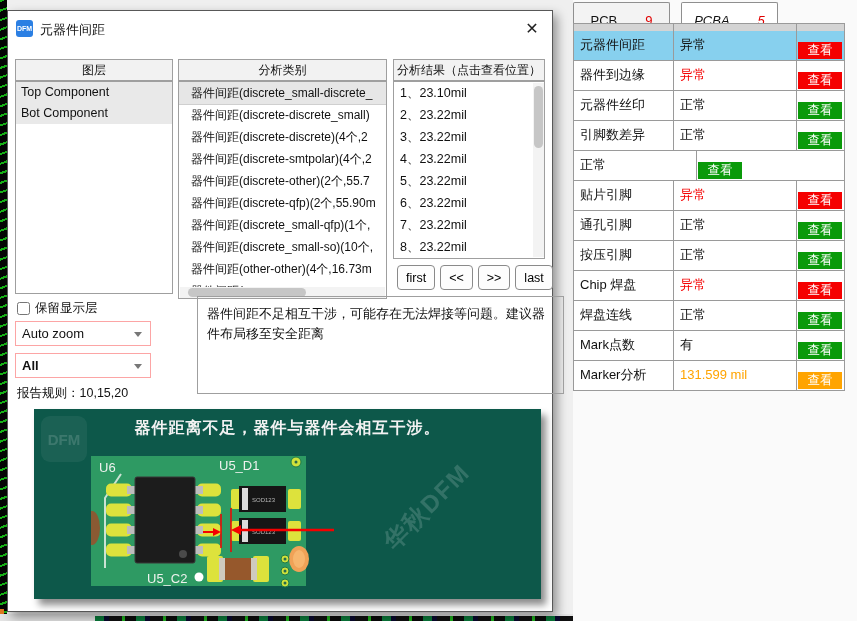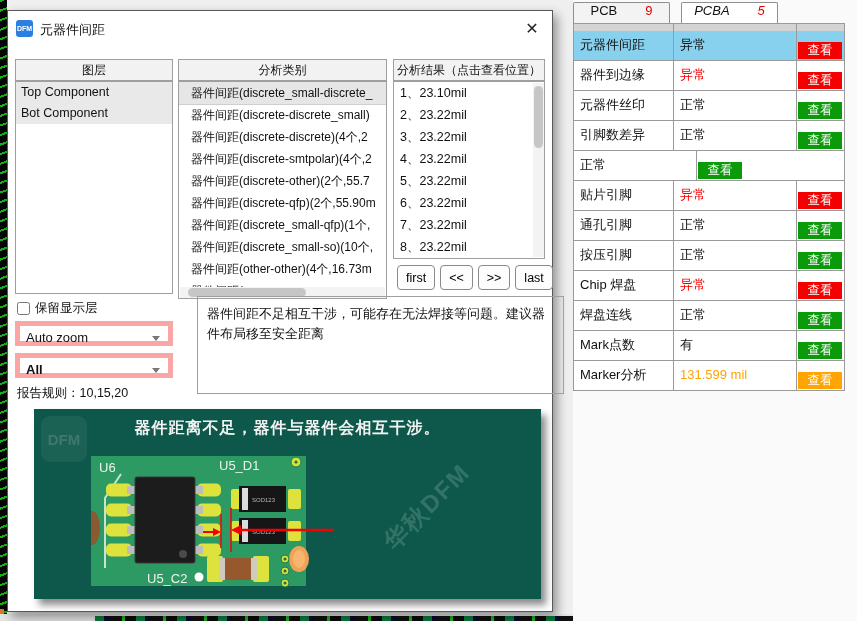--- a/index.html
+++ b/index.html
@@ -45,21 +45,21 @@
 
   .nav-row { position:absolute; left:389px; top:254px; height:25px; display:flex; gap:5px; }
   .nav-btn { height:25px; border:1px solid #8a8a8a; border-radius:4px; background:#fdfdfd; font-size:12.5px;
     padding:0 8px; font-family:inherit; }
 
   .desc-box { position:absolute; left:170px; top:285px; width:367px; height:98px; border:1px solid #9f9f9f;
     padding:7px 9px; font-size:13px; line-height:1.55;margin-left:19px; }
 
   .chk-row { position:absolute; left:9px; top:289px; font-size:12.5px; display:flex; align-items:center; gap:5px; }
   .chk-row input { width:13px; height:13px; }
-  .combo { position:absolute; left:7px; width:158px; height:25px; border:5px solid #fca5a5; background:#fff;
+  .combo { position:absolute; left:7px; width:136px; height:25px; border:1px solid #fca5a5; background:#fff;
     font-size:13px; line-height:23px; padding-left:6px; }
   #combo-zoom { top:310px; } #combo-all { top:342px;font-weight:bold; }
   .combo .arrow { position:absolute; right:8px; top:10px; width:0; height:0;
     border-left:4px solid transparent; border-right:4px solid transparent; border-top:5px solid #777; }
   .report-rule { position:absolute; left:9px; top:374px; font-size:12.5px; }
 
   
   .illustration { position:absolute; left:26px; top:398px; width:507px; height:190px; background:#0d584a;
     box-shadow:5px 6px 7px rgba(0,0,0,.45); overflow:hidden; }
   .ill-caption { position:absolute; left:0; right:0; top:9px; text-align:center; color:#f2f2f2; font-size:16px;
@@ -69,21 +69,21 @@
     align-items:center; justify-content:center; }
   .wm { position:absolute; color:rgba(255,255,255,.16); font-size:24px; font-weight:bold;
     transform:rotate(-45deg); letter-spacing:2px; }
   #wm1 { left:88px; top:78px; } #wm2 { left:338px; top:82px; }
   .pcb-svg { position:absolute; left:57px; top:47px; }
   .pcb-svg text { font-family:"Liberation Sans","DejaVu Sans",sans-serif; }
 
   
   .rpanel { position:absolute; left:573px; top:0; width:284px; height:621px; background:#fafafa; }
   .tab { position:absolute; top:2px; height:26px; background:#fff; border:1px solid #8f8f8f; border-bottom:none;
-    border-radius:2px 2px 0 0; font-size:13px; display:flex; align-items:flex-start; justify-content:center; gap:28px; }
+    border-radius:2px 2px 0 0; font-size:13px; display:flex; align-items:flex-end; justify-content:center; gap:28px; }
   #tab-pcb  { left:0;    width:97px; background:#f3f3f3; }
   #tab-pcba { left:108px; width:97px;font-style:italic; }
   .tab .cnt { color:#e00000; }
 
   .table { position:absolute; left:0; top:23px; width:272px; }
   .thead { display:flex; height:8px; background:#d4d4d4; border:1px solid #9a9a9a; border-bottom:none; }
   .thead .h1 { width:100px; border-right:1px solid #9a9a9a; }
   .thead .h2 { width:123px; border-right:1px solid #9a9a9a; }
   .trow { display:flex; height:30px; border:1px solid #9a9a9a; border-top:none; background:#fff; }
   .trow.sel { background:#87d0ee; }

